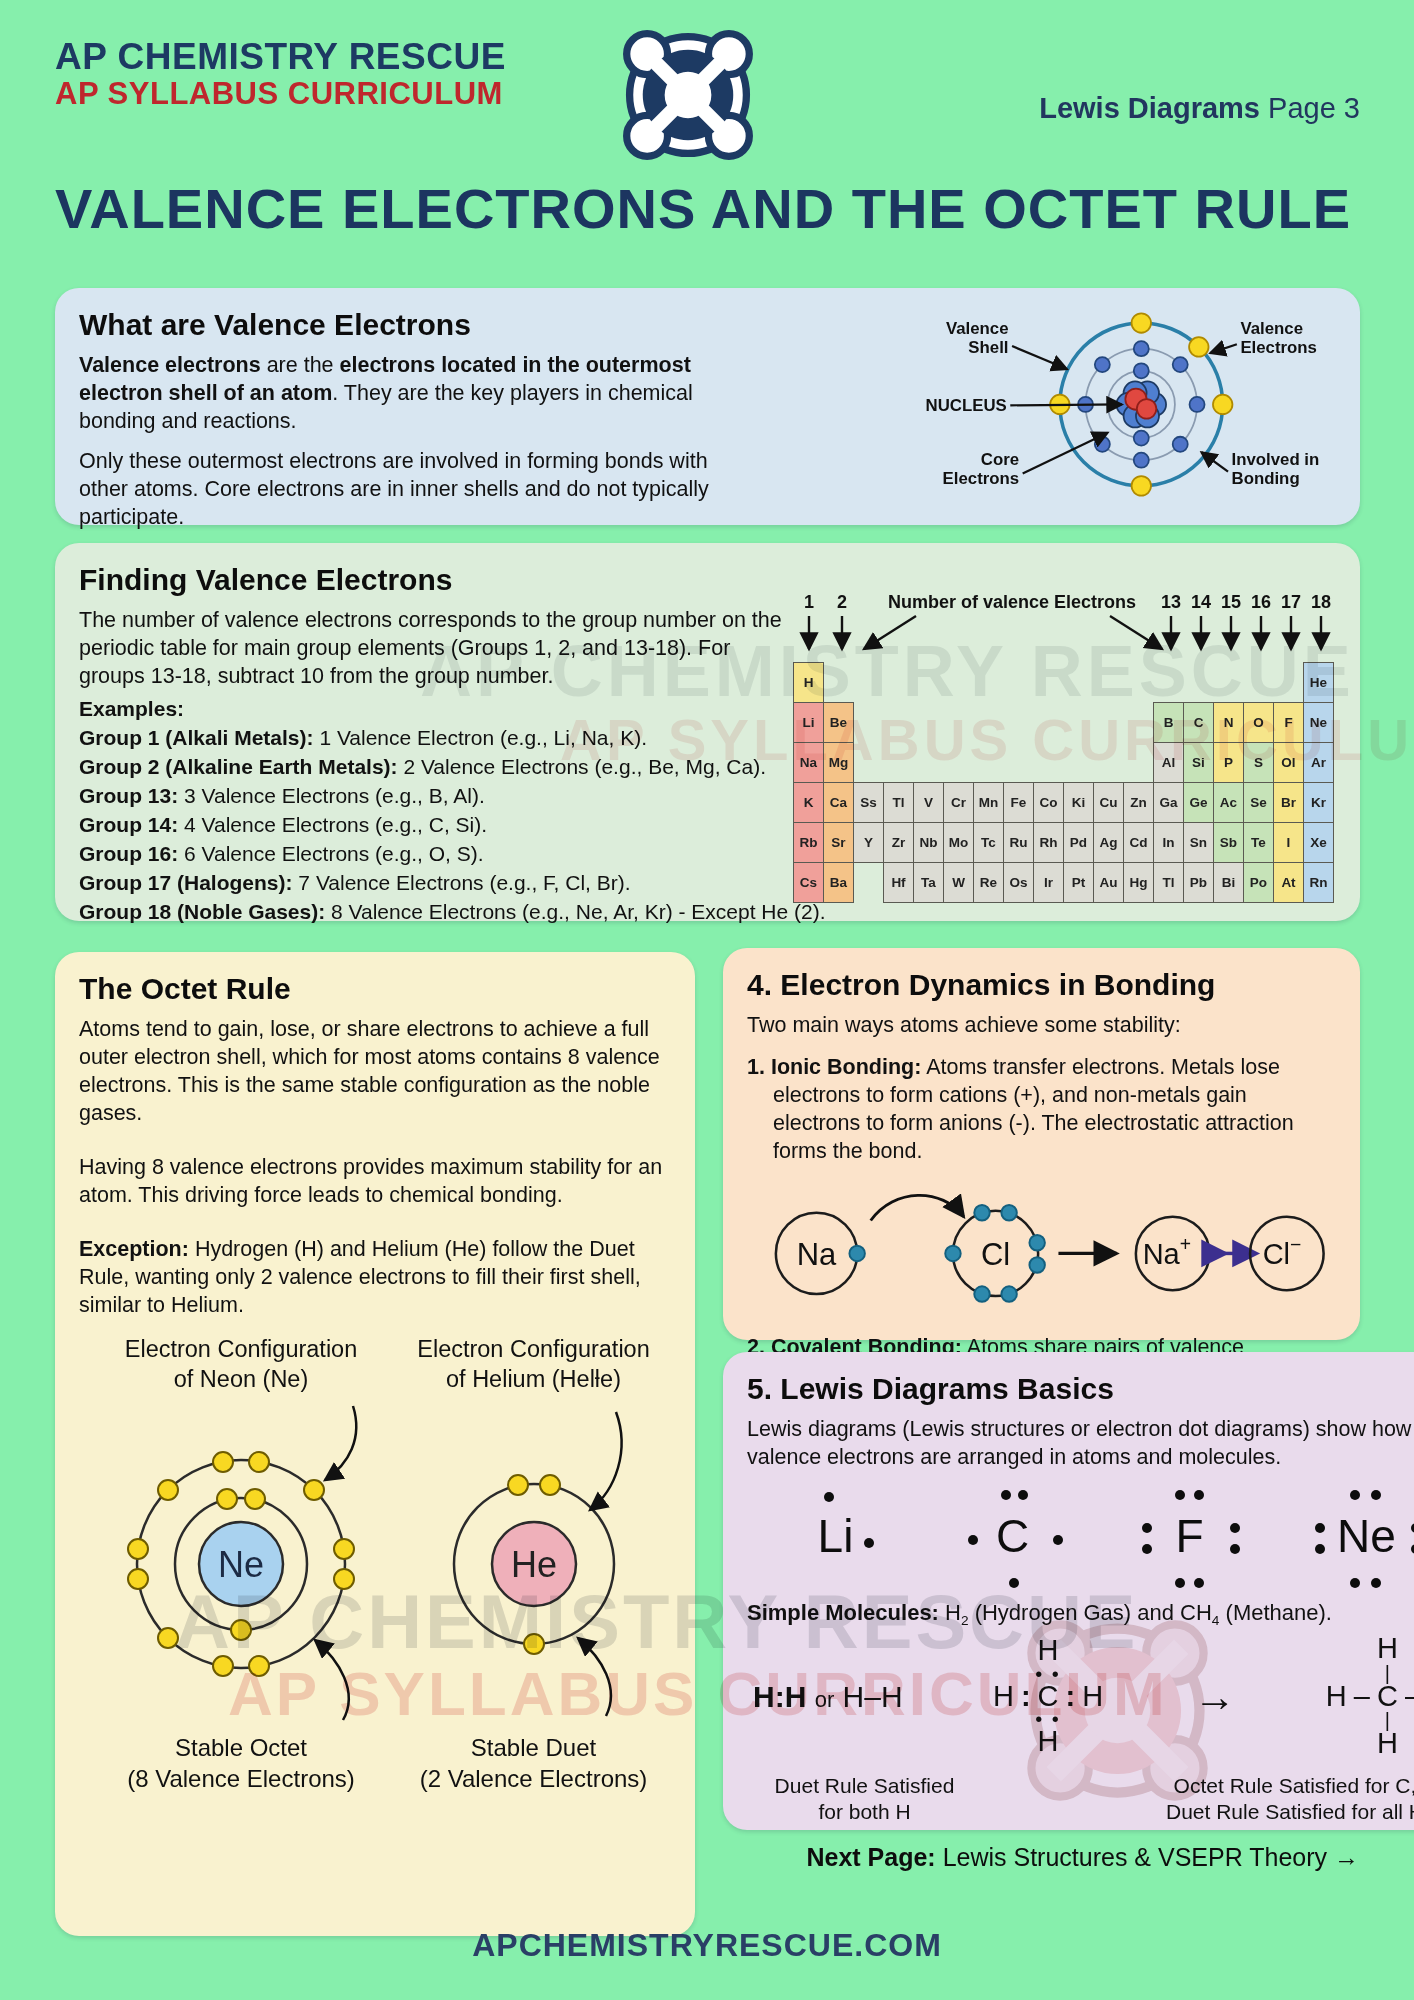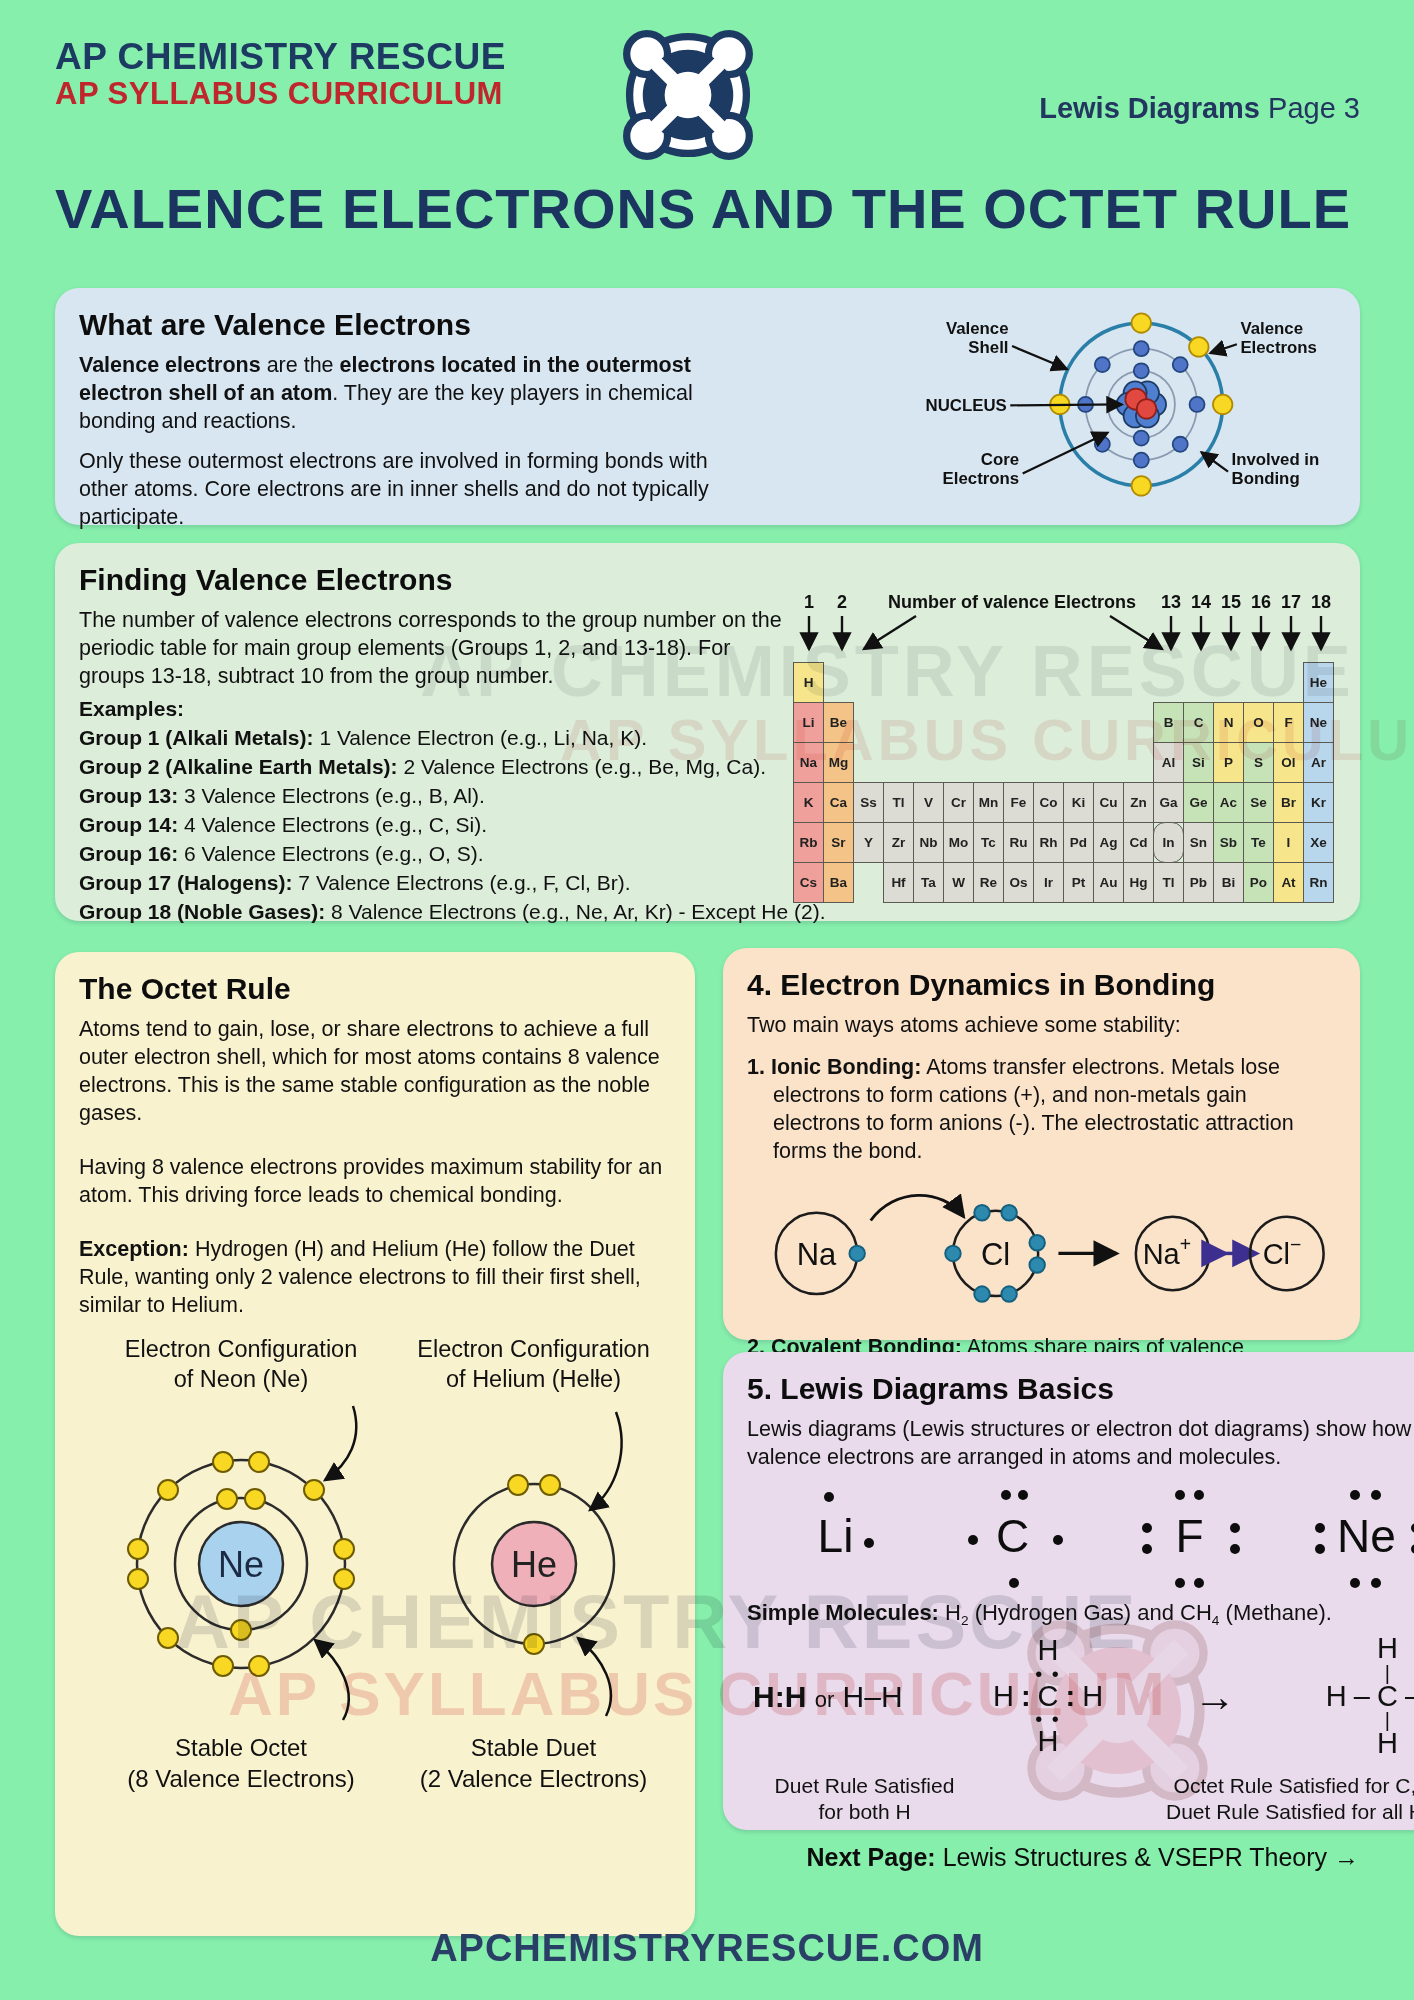--- a/index.html
+++ b/index.html
@@ -58,21 +58,21 @@
   .methane .dpair{font-size:20px;letter-spacing:2px;line-height:.8;}
   .methane .mid{display:flex;align-items:center;gap:7px;}
   .methane .colon{font-weight:800;}
   .methane .vbond{font-size:20px;line-height:.9;}
   .big-arrow{font-size:42px;}
   .cap-row{display:flex;justify-content:space-between;margin-top:14px;}
   .cap{font-size:21px;line-height:1.25;text-align:center;}
   .cap.left{width:235px;} .cap.right{width:320px;}
   
   .next-page{position:absolute;right:55px;top:1843px;font-size:25px;color:#0d0d0d;}
-  .footer{position:absolute;left:0;right:0;top:1927px;text-align:center;font-size:38px;
+  .footer{position:absolute;left:0;right:0;top:1927px;text-align:center;font-size:32px;
           font-weight:bold;color:#2a3f66;letter-spacing:1px;}
   
   .wm{position:absolute;white-space:nowrap;font-weight:bold;pointer-events:none;
       mix-blend-mode:multiply;}
   .wm-a1{left:420px;top:630px;font-size:72px;color:rgba(100,110,118,.14);letter-spacing:4px;}
   .wm-a2{left:560px;top:706px;font-size:58px;color:rgba(205,70,70,.13);letter-spacing:4px;}
   .wm-b1{left:175px;top:1578px;font-size:76px;color:rgba(95,102,110,.20);letter-spacing:3px;}
   .wm-b2{left:228px;top:1658px;font-size:62px;color:rgba(208,60,60,.22);letter-spacing:3px;}
   .wm-ring{left:1015px;top:1608px;opacity:.45;}
   svg text{font-family:"Liberation Sans", sans-serif;}
@@ -257,21 +257,21 @@
           <div class="pt-cell c-gray" style="grid-area: 5 / 3;">Y</div>
           <div class="pt-cell c-gray" style="grid-area: 5 / 4;">Zr</div>
           <div class="pt-cell c-gray" style="grid-area: 5 / 5;">Nb</div>
           <div class="pt-cell c-gray" style="grid-area: 5 / 6;">Mo</div>
           <div class="pt-cell c-gray" style="grid-area: 5 / 7;">Tc</div>
           <div class="pt-cell c-gray" style="grid-area: 5 / 8;">Ru</div>
           <div class="pt-cell c-gray" style="grid-area: 5 / 9;">Rh</div>
           <div class="pt-cell c-gray" style="grid-area: 5 / 10;">Pd</div>
           <div class="pt-cell c-gray" style="grid-area: 5 / 11;">Ag</div>
           <div class="pt-cell c-gray" style="grid-area: 5 / 12;">Cd</div>
-          <div class="pt-cell c-gray" style="grid-area: 5 / 13; border-radius: 12px;">In</div>
+          <div class="pt-cell c-gray" style="grid-area: 5 / 13;">In</div>
           <div class="pt-cell c-gray" style="grid-area: 5 / 14;">Sn</div>
           <div class="pt-cell c-green" style="grid-area: 5 / 15;">Sb</div>
           <div class="pt-cell c-green" style="grid-area: 5 / 16;">Te</div>
           <div class="pt-cell c-yellow" style="grid-area: 5 / 17;">I</div>
           <div class="pt-cell c-blue" style="grid-area: 5 / 18;">Xe</div>
           <div class="pt-cell c-red" style="grid-area: 6 / 1;">Cs</div>
           <div class="pt-cell c-orange" style="grid-area: 6 / 2;">Ba</div>
           <div class="pt-cell c-gray" style="grid-area: 6 / 4;">Hf</div>
           <div class="pt-cell c-gray" style="grid-area: 6 / 5;">Ta</div>
           <div class="pt-cell c-gray" style="grid-area: 6 / 6;">W</div>

